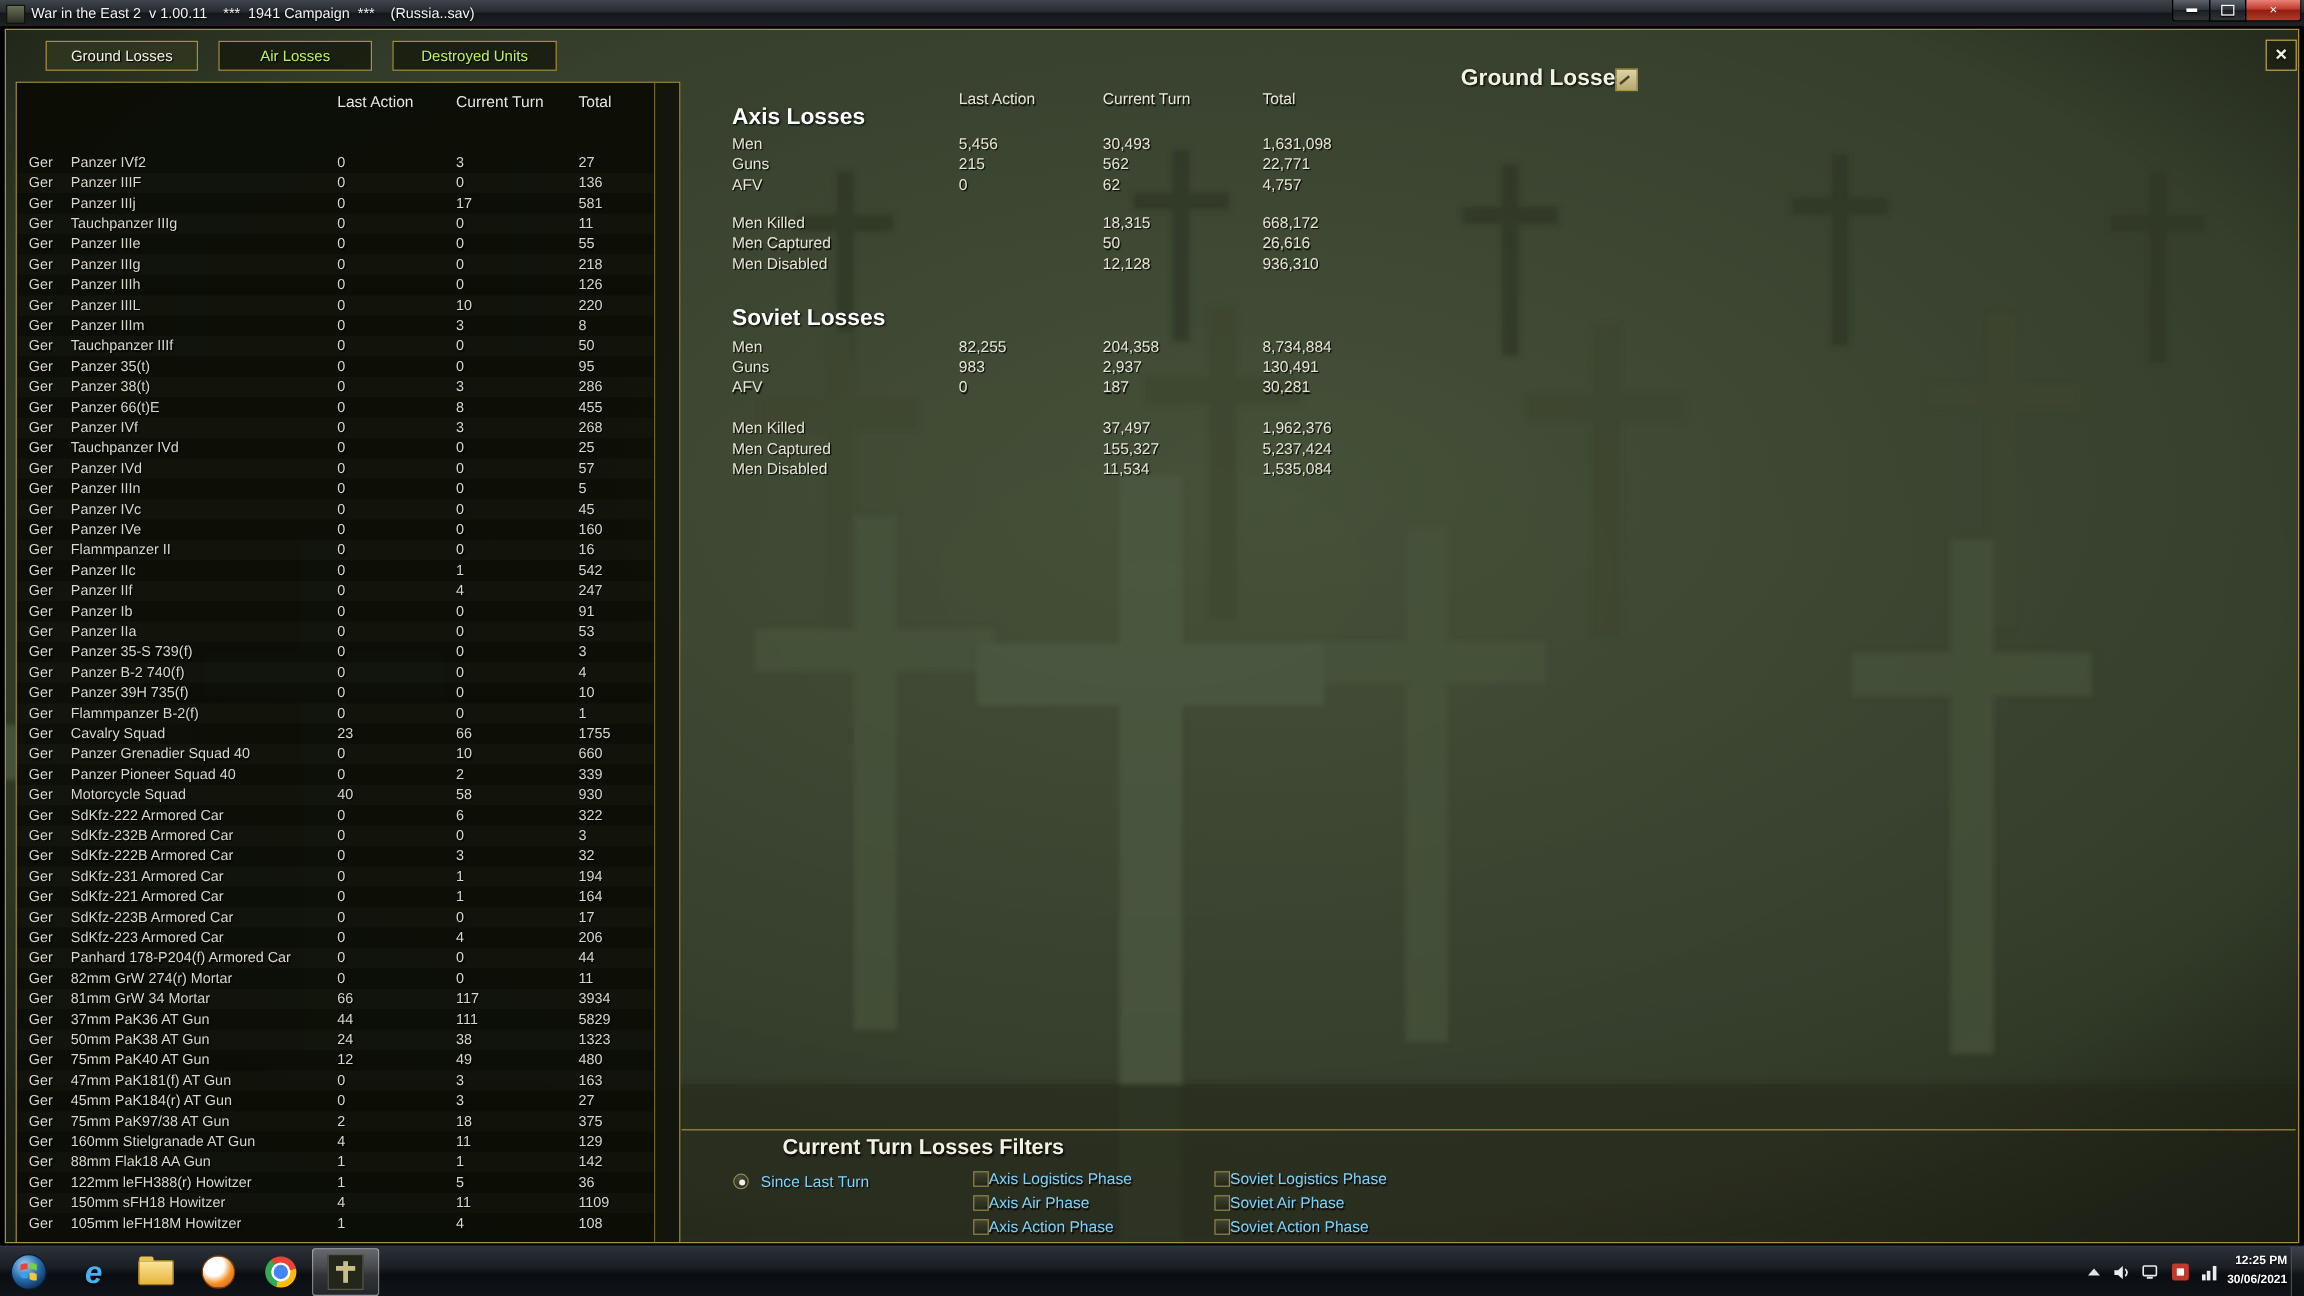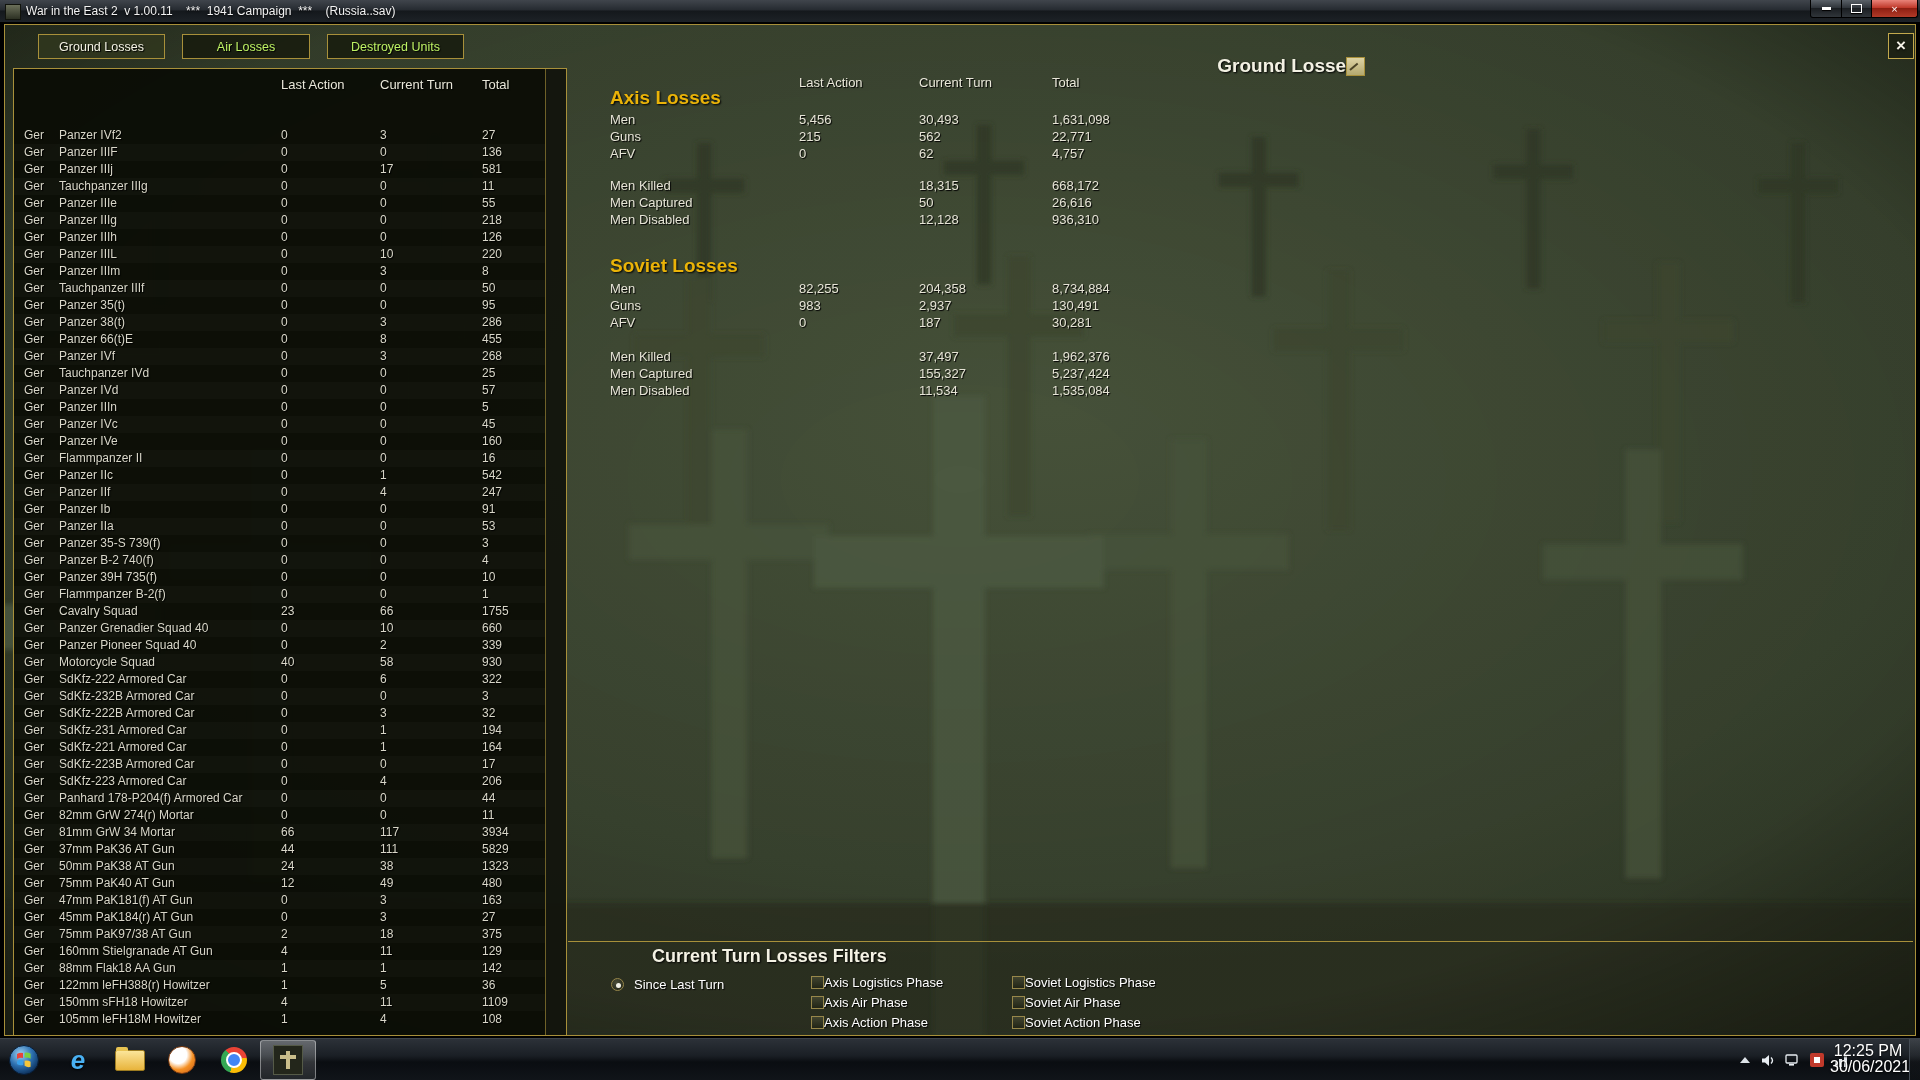--- a/index.html
+++ b/index.html
@@ -60,42 +60,42 @@
   .scroll-gutter{position:absolute;top:0;bottom:0;right:0;width:20px;
     border-left:1px solid #6f6128;background:rgba(255,255,255,.03);}
 
   
   .sumwrap{position:absolute;left:605px;top:0;width:760px;height:700px;}
   .srow{position:absolute;height:17px;line-height:17px;font-size:13px;color:#e6e4d6;text-shadow:1px 1px 1px #000;width:100%;}
   .srow span{position:absolute;top:0;white-space:nowrap;}
   .s-label{left:0}.s-last{left:189px}.s-cur{left:309px}.s-total{left:442px}
   .sgroup{position:absolute;left:0;width:100%;}
   .sgroup .srow{position:relative;}
-  .sec-title{position:absolute;left:0;font-size:19px;font-weight:bold;color:#eab308;text-shadow:1px 1px 2px #000;}
+  .sec-title{position:absolute;left:0;font-size:19px;font-weight:bold;color:#ffffff;text-shadow:1px 1px 2px #000;}
   .sumhead{top:49px;font-size:13px;color:#e9e7d9;}
   #axis-title{top:62px}
   #axis-main{top:86px}
   #axis-sub{top:152px}
   #soviet-title{top:230px}
   #soviet-main{top:255px}
   #soviet-sub{top:323px}
 
   
   .filter-divider{position:absolute;left:563px;right:2px;top:916px;border-top:1px solid #a8903a;}
   .filters-title{position:absolute;left:605px;top:921px;font-size:18px;font-weight:bold;color:#f4f2e4;text-shadow:1px 1px 2px #000;margin-left:42px;}
   .radiorow{position:absolute;left:606px;top:952px;display:flex;align-items:center;gap:10px;cursor:pointer;}
   .radio{width:13px;height:13px;border-radius:50%;border:1px solid #97874a;box-sizing:border-box;
     background:radial-gradient(circle at 40% 35%, #4a4d38, #1e2115);position:relative;}
   .radio .dot{position:absolute;left:3.5px;top:3.5px;width:5px;height:5px;border-radius:50%;background:#f2f2e8;}
   .cbcol{position:absolute;top:951px;}
   .cbcol.col1{left:806px}.cbcol.col2{left:1007px}
   .cbrow{display:flex;align-items:center;gap:0;height:13px;margin-bottom:7px;cursor:pointer;}
   .cbbox{width:13px;height:13px;box-sizing:border-box;border:1px solid #97874a;
     background:linear-gradient(#41442f,#222516);}
-  .cblabel,.radiolabel{font-size:13px;color:#ffffff;text-shadow:1px 1px 1px #000;white-space:nowrap;}
+  .cblabel,.radiolabel{font-size:13px;color:#7dd3fc;text-shadow:1px 1px 1px #000;white-space:nowrap;}
 
   
   .taskbar{position:absolute;left:0;top:1038px;width:1920px;height:42px;
     background:linear-gradient(#2c3138 0%,#1a1f25 40%,#0a0d11 55%,#11151a 100%);
     border-top:1px solid #3c434b;}
   .orb{position:absolute;left:8px;top:5px;width:32px;height:32px;cursor:pointer;}
   .tb-icons{position:absolute;left:52px;top:0;height:42px;display:flex;align-items:center;}
   .tbbtn{width:52px;height:40px;display:flex;align-items:center;justify-content:center;cursor:pointer;border-radius:3px;}
   .tbbtn.active{background:linear-gradient(rgba(255,255,255,.28),rgba(255,255,255,.08));
     border:1px solid rgba(255,255,255,.4);box-sizing:border-box;width:56px;}
@@ -110,22 +110,22 @@
   .witeicon{width:28px;height:28px;background:#23261b;border:1px solid #555a47;position:relative;}
   .witeicon:after{content:"";position:absolute;left:12px;top:5px;width:4px;height:18px;background:#c9bd8a;}
   .witeicon:before{content:"";position:absolute;left:6px;top:9px;width:16px;height:4px;background:#c9bd8a;}
   .tray{position:absolute;right:72px;top:0;height:42px;display:flex;align-items:center;gap:9px;}
   .trayic{width:15px;height:15px;display:flex;align-items:center;justify-content:center;cursor:pointer;}
   .chev{width:0;height:0;border-left:5px solid transparent;border-right:5px solid transparent;border-bottom:6px solid #dde3e8;}
   .redbadge{width:14px;height:14px;background:#c0392b;border-radius:2px;position:relative;}
   .redbadge:after{content:"";position:absolute;left:4px;top:4px;width:6px;height:6px;background:#fff;}
   .barsic{display:flex;align-items:flex-end;gap:1.5px;height:13px;}
   .barsic i{display:block;width:3px;background:#e8edf2;}
-  .clock{position:absolute;right:14px;top:4px;width:76px;text-align:center;color:#fff;font-size:16px;line-height:16px;
-    text-shadow:0 1px 2px #000;cursor:pointer;}
+  .clock{position:absolute;right:14px;top:4px;width:76px;text-align:right;color:#fff;font-size:10px;line-height:16px;
+    text-shadow:0 1px 2px #000;cursor:pointer;font-weight:bold;}
   .showdesk{position:absolute;right:0;top:0;width:10px;height:42px;border-left:1px solid #454c55;
     background:linear-gradient(rgba(255,255,255,.08),rgba(0,0,0,.2));cursor:pointer;}
 </style>
 </head>
 <body>
 
 <div class="screen">
 
   <div class="titlebar">
     <div class="appicon"></div>

